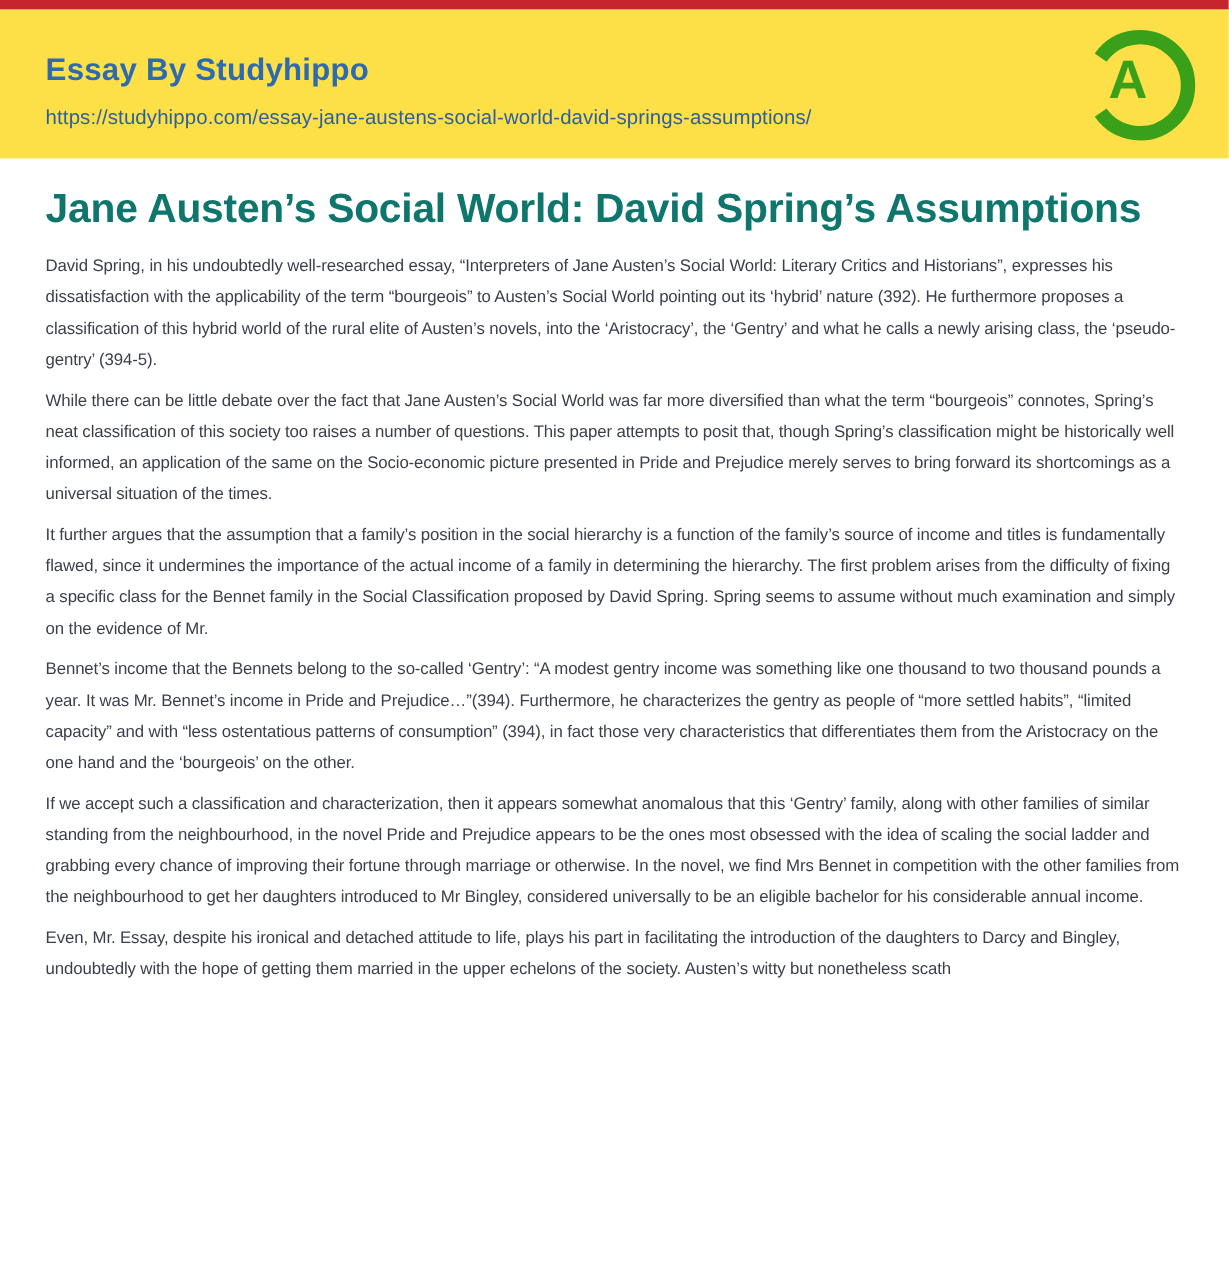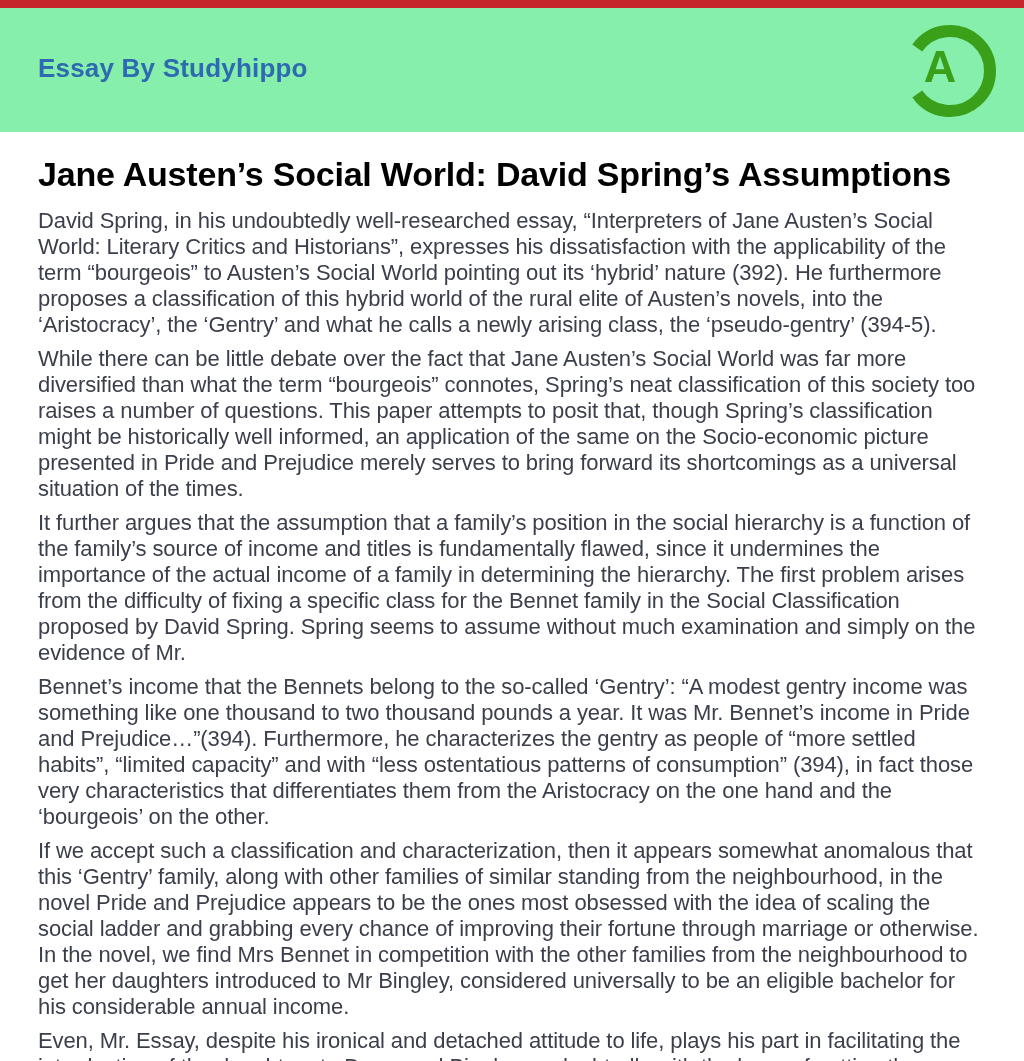--- a/index.html
+++ b/index.html
@@ -9,21 +9,21 @@
     min-height: 1061px;
     background: #ffffff;
     font-family: "Liberation Sans", sans-serif;
   }
   .top-bar {
     height: 8px;
     width: 100%;
     background: #c5262c;
   }
   .site-header {
-    background: #86efac;
+    background: #fde047;
     height: 124px;
     display: flex;
     justify-content: space-between;
     align-items: center;
     padding: 0 26px 0 38px;
   }
   .header-text { padding-top: 10px; }
   .site-label {
     color: #2d6ab0;
     font-size: 26px;
@@ -35,43 +35,44 @@
     display: block;
     color: #2c5f9f;
     font-size: 17px;
     letter-spacing: 0.1px;
     text-decoration: none;
   }
   .logo { width: 96px; height: 96px; margin-top: 2px; }
   .logo svg { display: block; }
   main.article { padding: 24px 38px 30px 38px; }
   .article-title {
-    color: #000000;
+    color: #0f766e;
     font-size: 34px;
     line-height: 37px;
     font-weight: 700;
     letter-spacing: -0.2px;
     margin: 0 0 15px 0;
   }
   .article p {
     color: #3b3e4b;
-    font-size: 22px;
+    font-size: 14px;
     line-height: 26px;
     letter-spacing: -0.1px;
     margin: 0 0 8px 0;
   }
 </style>
 </head>
 <body>
 
 <div class="top-bar"></div>
 
 <header class="site-header">
   <div class="header-text">
     <div class="site-label">Essay By Studyhippo</div>
+    <a class="site-url" href="#">https://studyhippo.com/essay-jane-austens-social-world-david-springs-assumptions/</a>
   </div>
   <div class="logo">
     <svg width="96" height="96" viewBox="0 0 96 96">
       <path d="M 15.23 25.06 A 40 40 0 1 1 15.23 70.94" fill="none" stroke="#3aa019" stroke-width="12" stroke-linecap="butt"></path>
       <text x="38" y="59" text-anchor="middle" font-family="Liberation Sans, sans-serif" font-size="45" font-weight="700" fill="#3aa019">A</text>
     </svg>
   </div>
 </header>
 
 <main class="article">

